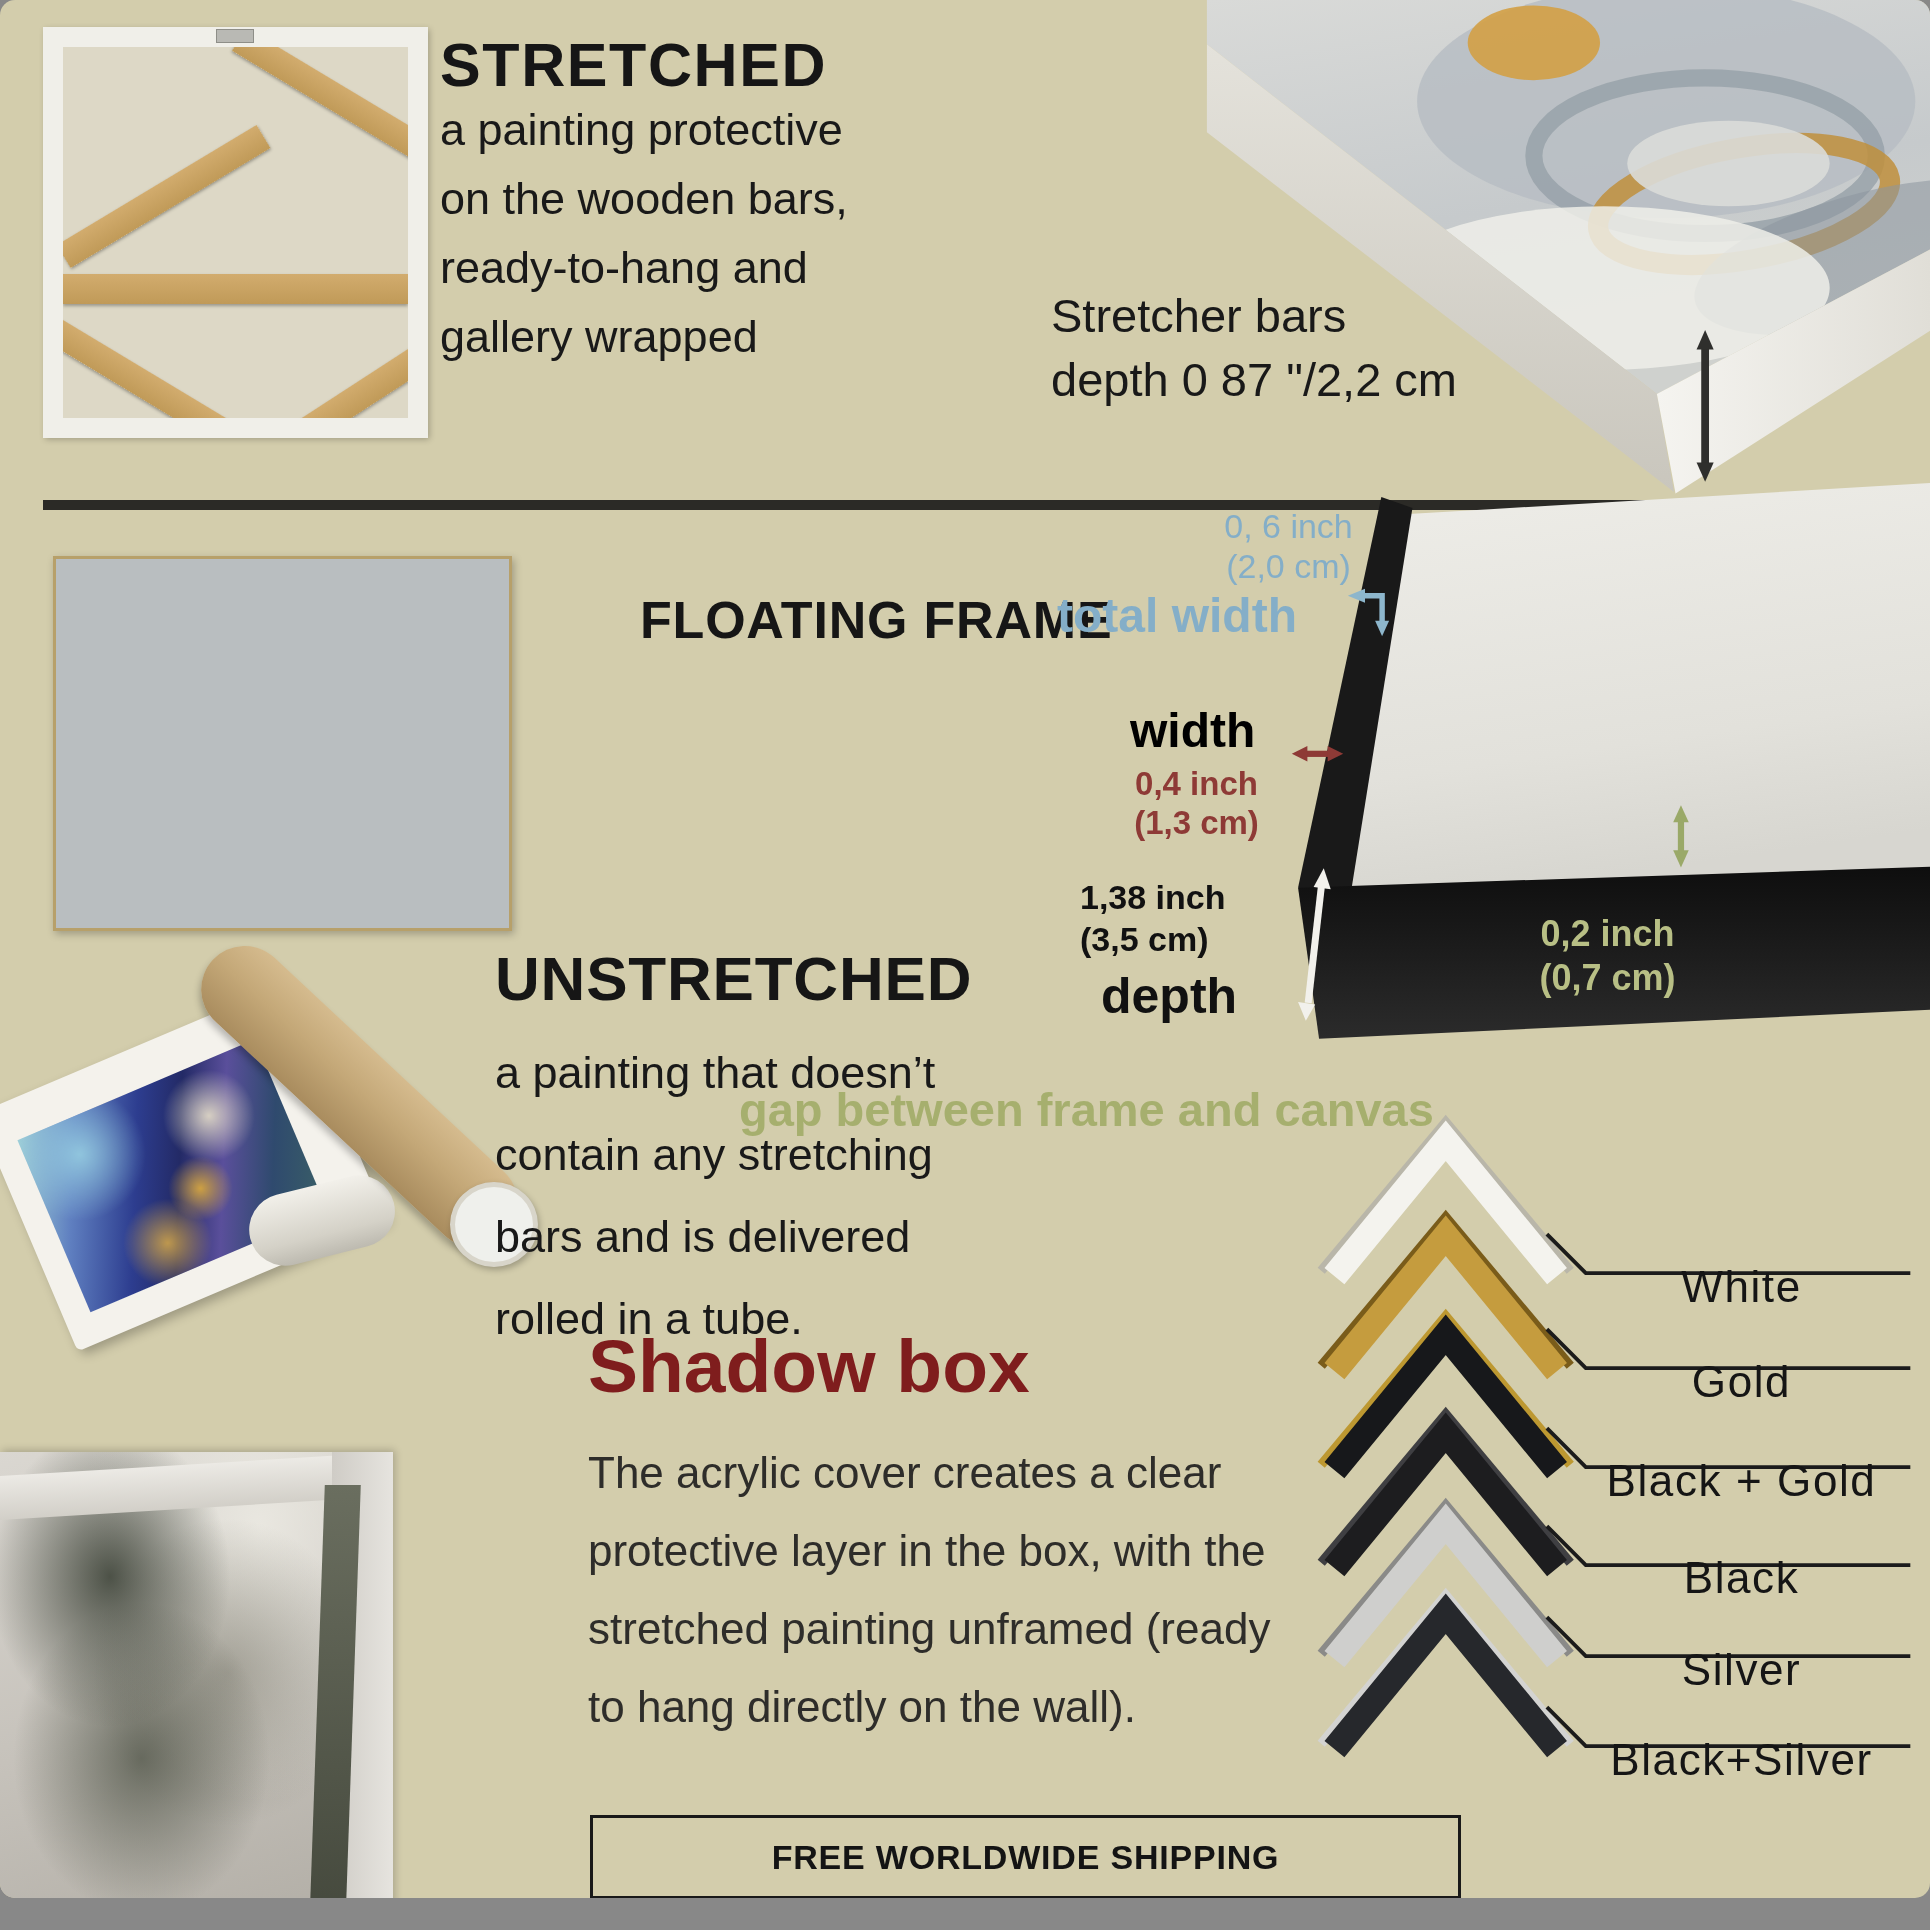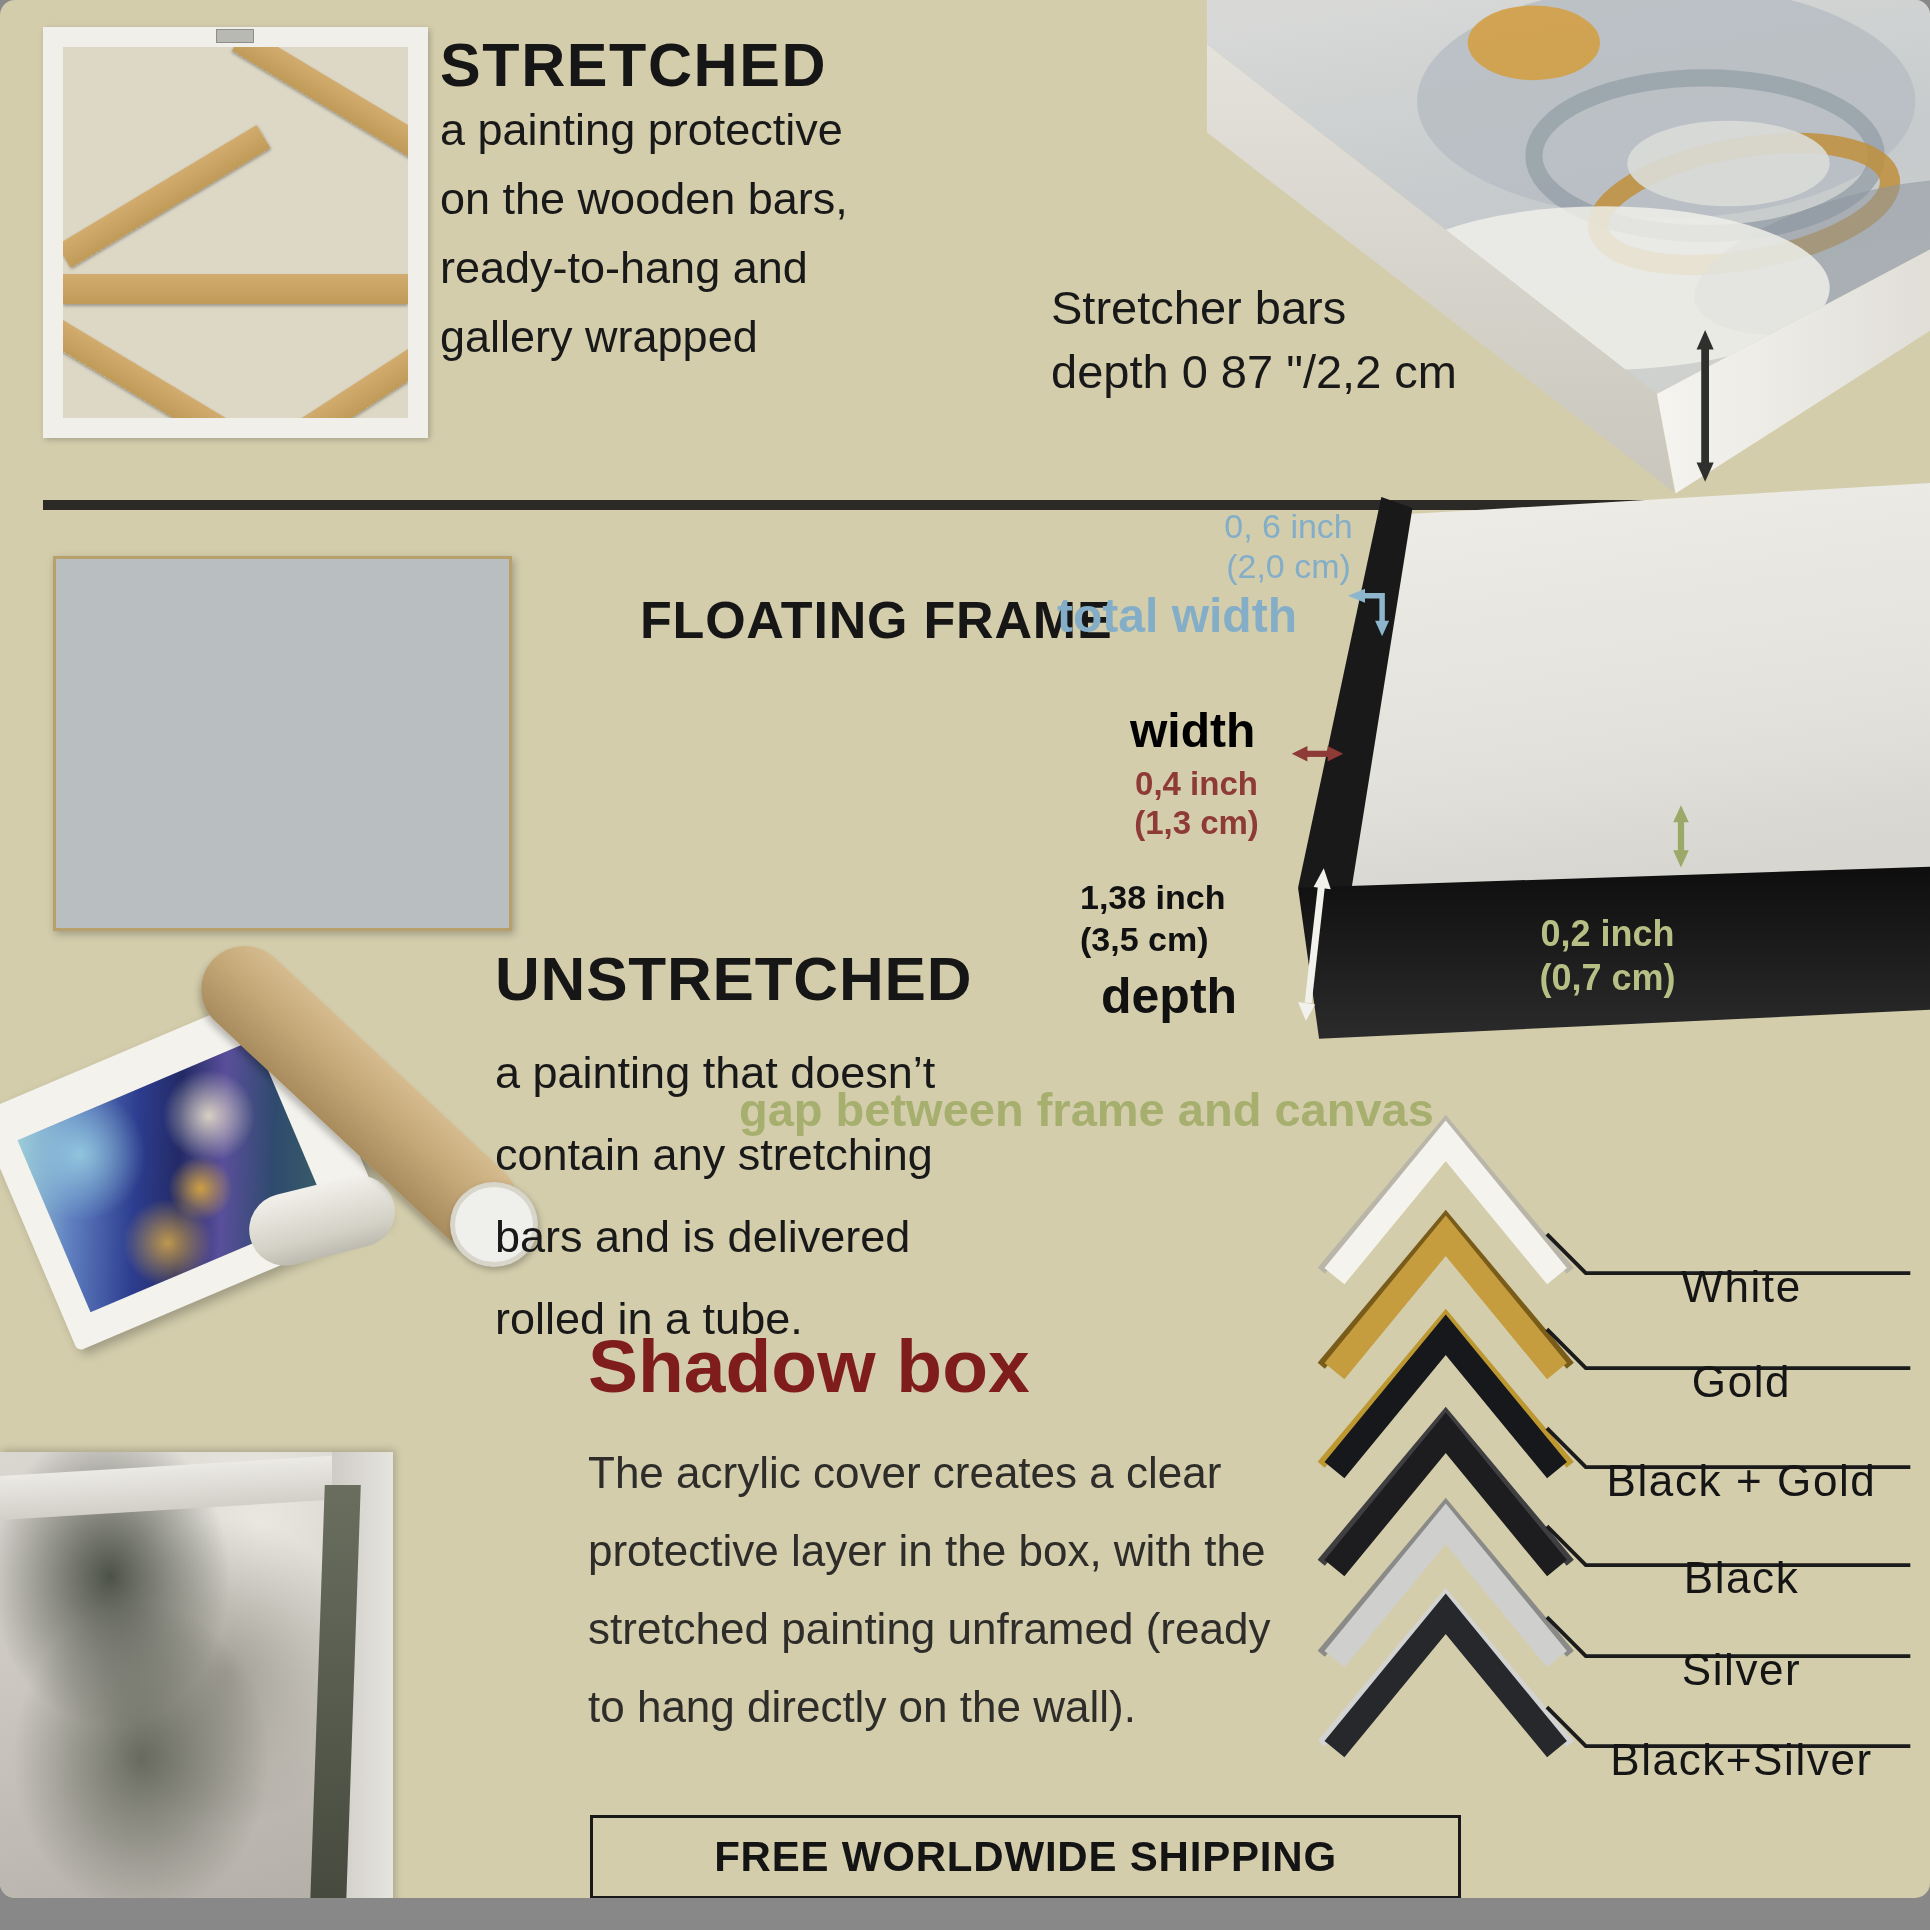--- a/index.html
+++ b/index.html
@@ -5,21 +5,21 @@
   html,body{margin:0;padding:0;background:#888;}
   .canvas{position:relative;width:1930px;height:1898px;background:#d3cdac;overflow:hidden;
           font-family:"Liberation Sans",sans-serif;color:#191919;border-radius:15px;}
   .abs{position:absolute;}
   h1,h2,p{margin:0;}
 
   
   .title{font-weight:bold;color:#161616;}
   .t-stretched{left:440px;top:30px;font-size:61px;letter-spacing:1.6px;}
   .p-stretched{left:440px;top:95px;font-size:45px;line-height:69px;}
-  .note-stretcher{left:1051px;top:276px;font-size:47px;line-height:64px;}
+  .note-stretcher{left:1051px;top:284px;font-size:47px;line-height:64px;}
   .t-floating{left:640px;top:590px;font-size:52px;letter-spacing:0.8px;}
   .p-floating{left:640px;top:660px;font-size:43px;line-height:64px;}
   .t-unstretched{left:495px;top:943px;font-size:62px;letter-spacing:0.8px;}
   .p-unstretched{left:495px;top:1032px;font-size:45px;line-height:82px;}
   .t-shadow{left:588px;top:1323px;font-size:75px;color:#7f1d1d;}
   .p-shadow{left:588px;top:1434px;font-size:44px;line-height:78px;color:#2e2d2a;}
 
   
   .stretcher-photo{left:43px;top:27px;width:385px;height:411px;background:#f0efe9;
                    box-shadow:1.6px 2.3px 6.2px rgba(0,0,0,.25);}
@@ -84,21 +84,21 @@
   .m-gapval{left:1518px;top:912px;width:179px;text-align:center;font-size:36px;line-height:44px;color:#b8bf85;}
   .m-gap{left:739px;top:1082px;font-size:47px;}
 
   
   .frame-row-svg{position:absolute;left:1315px;width:607px;height:195px;}
   .frame-label{position:absolute;left:1572px;width:339px;text-align:center;font-size:44px;letter-spacing:1.6px;color:#151515;margin-top:42px;}
 
   
   .ship-box{left:590px;top:1815px;width:865px;height:78px;border:3.9px solid #191919;
             display:flex;align-items:center;justify-content:center;}
-  .ship-text{font-size:42px;font-weight:bold;letter-spacing:0.8px;color:#141414;}
+  .ship-text{font-size:34px;font-weight:bold;letter-spacing:0.8px;color:#141414;}
 </style>
 </head>
 <body>
 
 <div class="canvas">
 
   <div class="abs stretcher-photo">
     <div class="clamp"></div>
     <div class="stretcher-inner">
       <div class="wood" style="left:-15.6px;top:136px;width:233px;height:26.5px;transform:rotate(-31deg);"></div>

